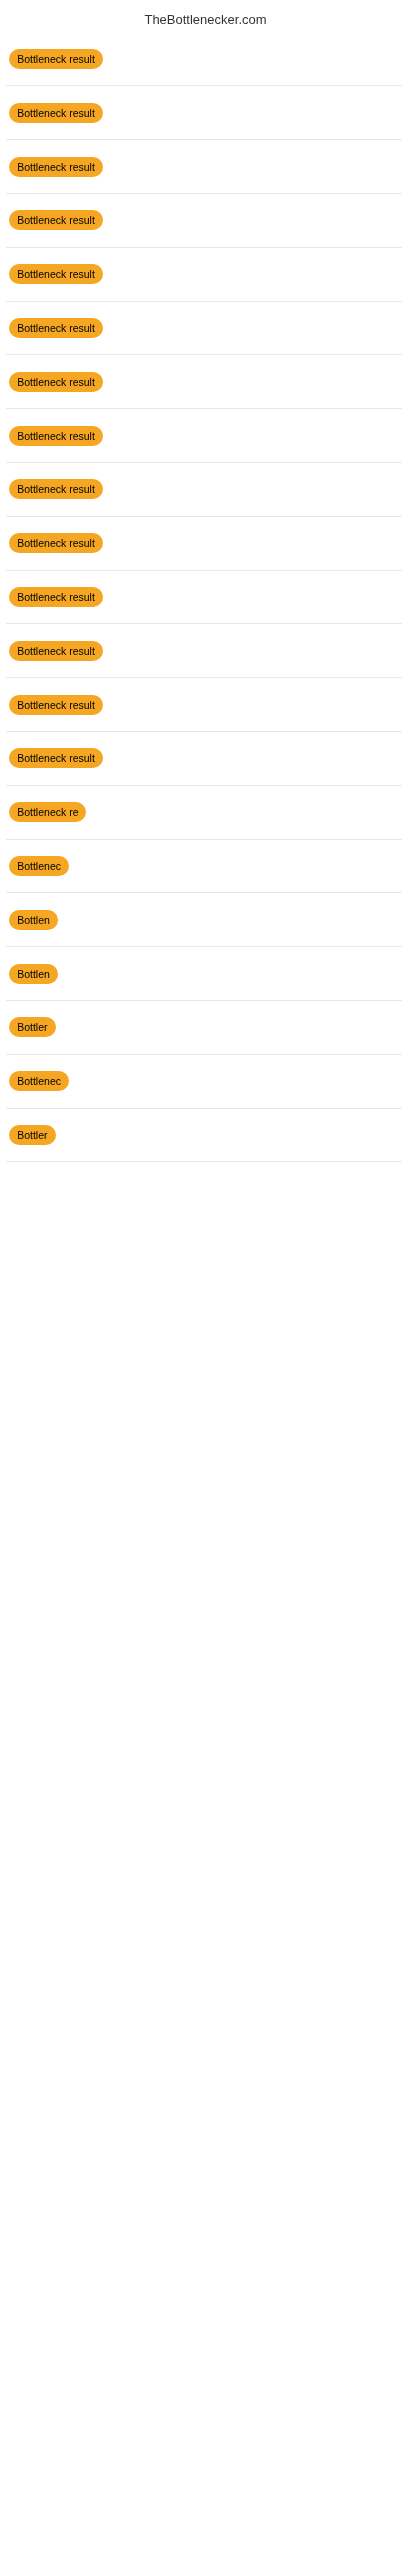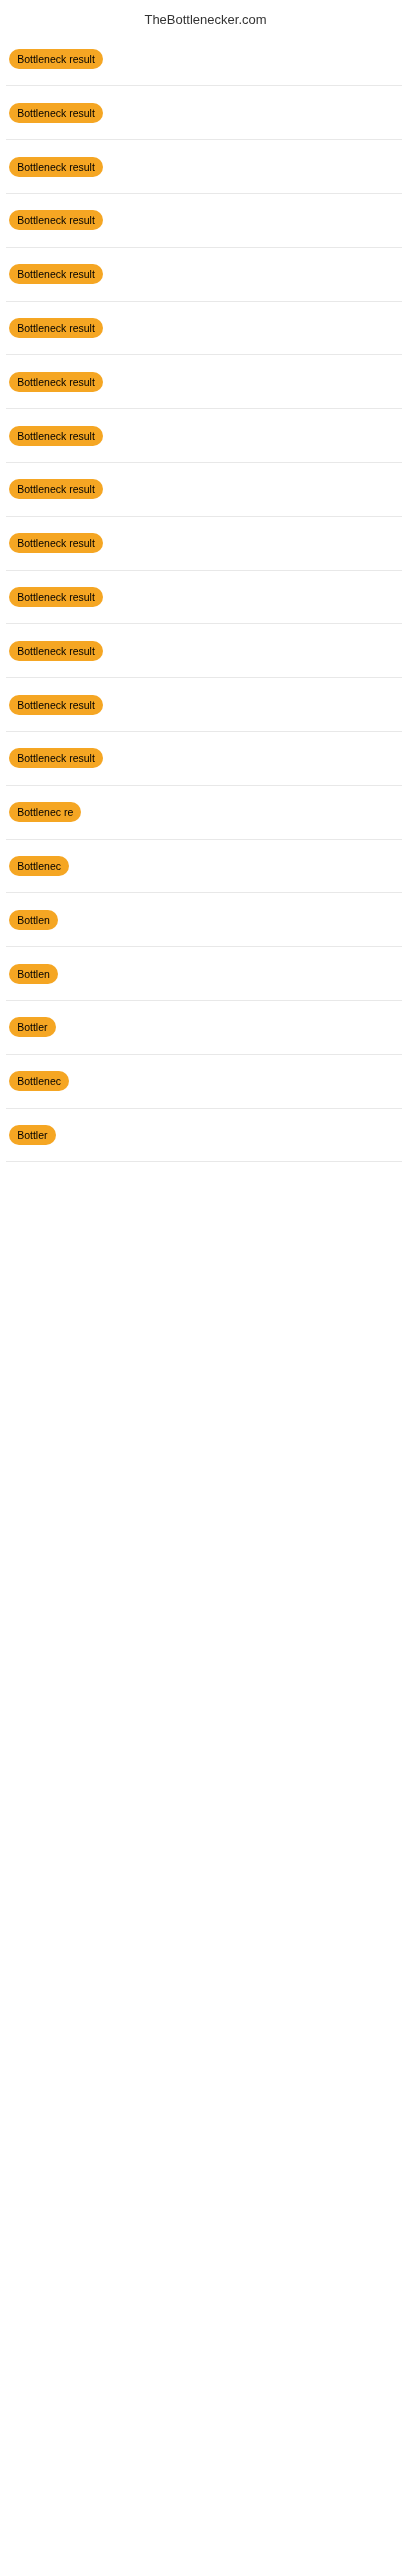--- a/index.html
+++ b/index.html
@@ -59,21 +59,21 @@
     <div class="bottleneck-item"><div class="bottleneck-badge">Bottleneck result</div></div>
     <div class="bottleneck-item"><div class="bottleneck-badge">Bottleneck result</div></div>
     <div class="bottleneck-item"><div class="bottleneck-badge">Bottleneck result</div></div>
     <div class="bottleneck-item"><div class="bottleneck-badge">Bottleneck result</div></div>
     <div class="bottleneck-item"><div class="bottleneck-badge">Bottleneck result</div></div>
     <div class="bottleneck-item"><div class="bottleneck-badge">Bottleneck result</div></div>
     <div class="bottleneck-item"><div class="bottleneck-badge">Bottleneck result</div></div>
     <div class="bottleneck-item"><div class="bottleneck-badge">Bottleneck result</div></div>
     <div class="bottleneck-item"><div class="bottleneck-badge">Bottleneck result</div></div>
     <div class="bottleneck-item"><div class="bottleneck-badge">Bottleneck result</div></div>
-    <div class="bottleneck-item"><div class="bottleneck-badge">Bottlenec re</div></div>
+    <div class="bottleneck-item"><div class="bottleneck-badge">Bottleneck re</div></div>
     <div class="bottleneck-item"><div class="bottleneck-badge">Bottlenec</div></div>
     <div class="bottleneck-item"><div class="bottleneck-badge">Bottlen</div></div>
     <div class="bottleneck-item"><div class="bottleneck-badge">Bottlen</div></div>
     <div class="bottleneck-item"><div class="bottleneck-badge">Bottler</div></div>
     <div class="bottleneck-item"><div class="bottleneck-badge">Bottlenec</div></div>
     <div class="bottleneck-item"><div class="bottleneck-badge">Bottler</div></div>
   </div>
 
 
 </body></html>

